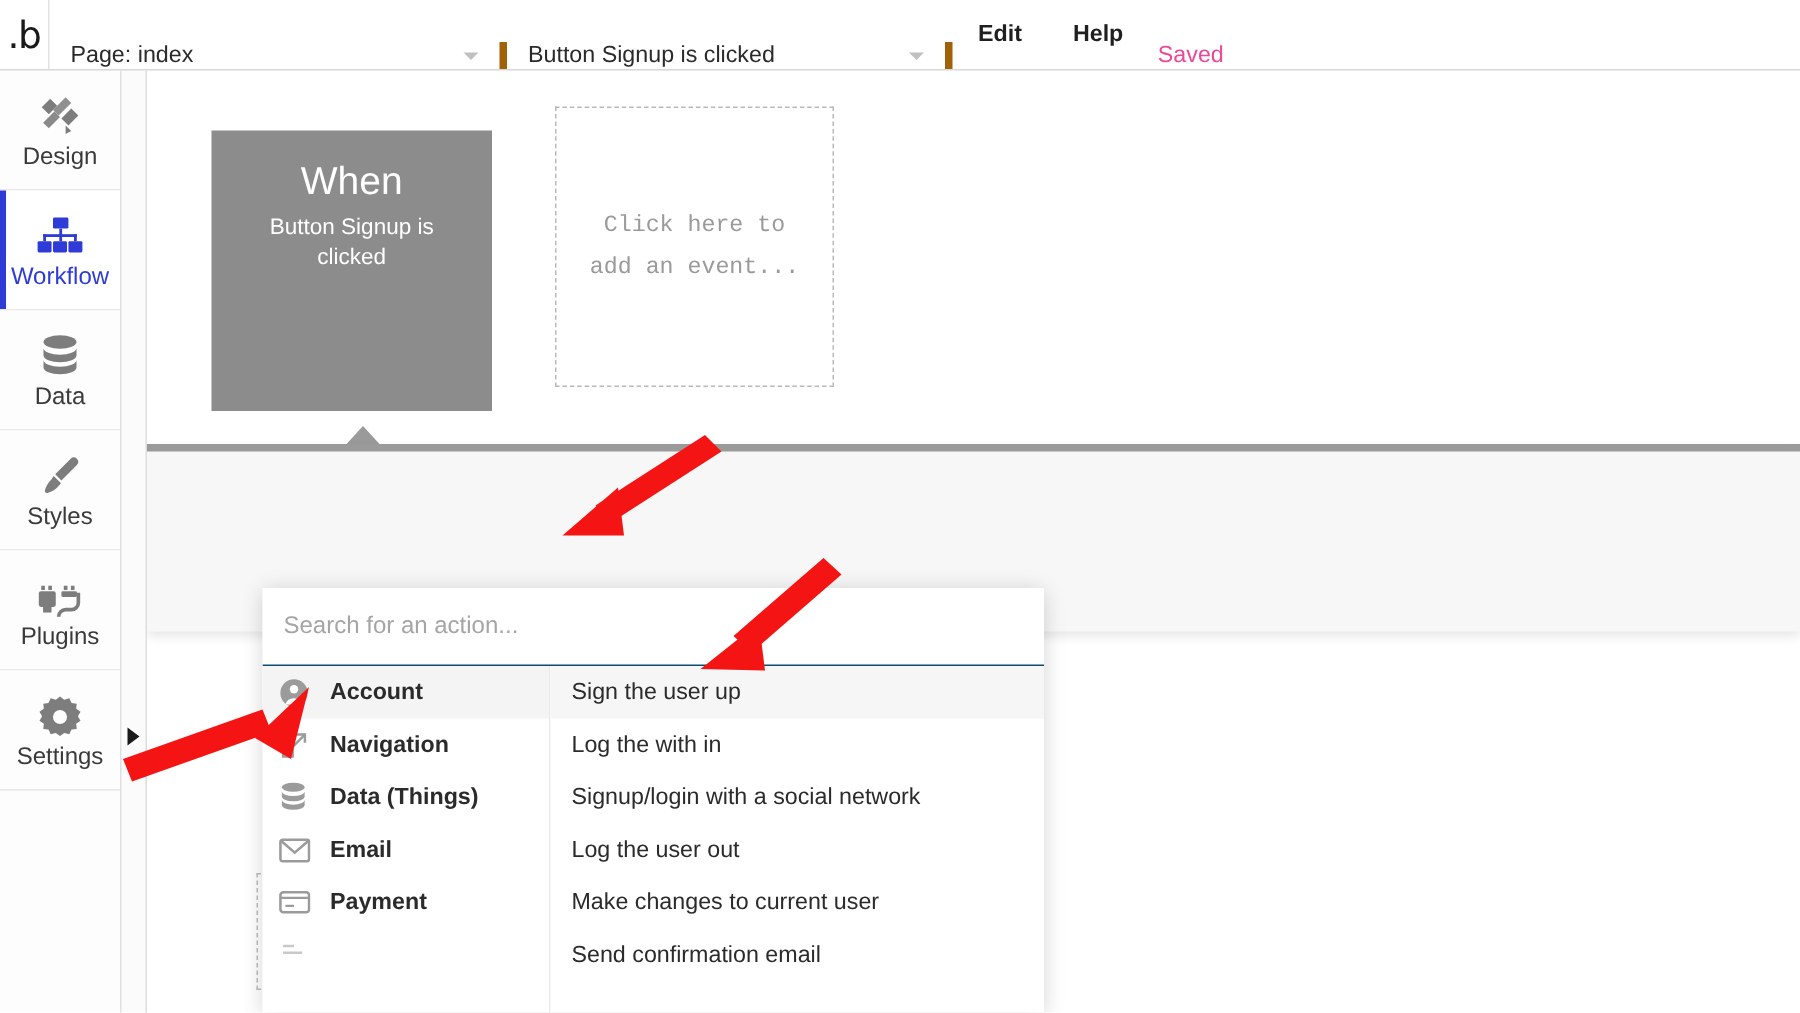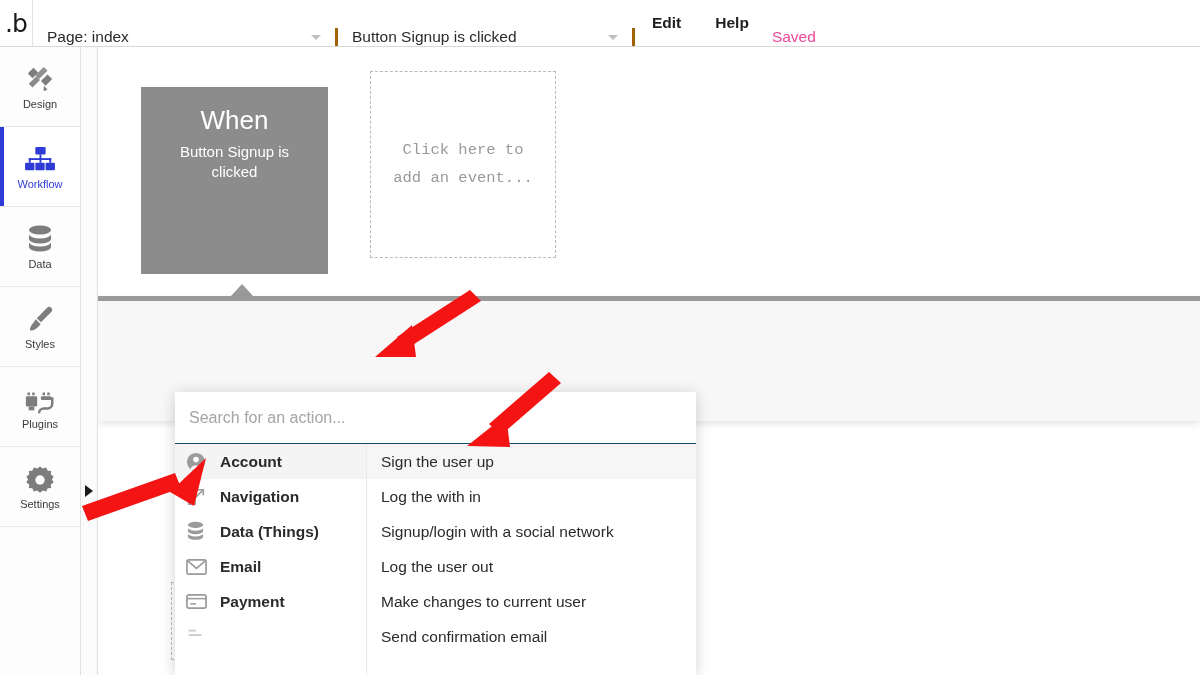--- a/index.html
+++ b/index.html
@@ -40,21 +40,21 @@
     font-size: 25px;
     font-weight: 400;
     color: #1a1a1a;
     letter-spacing: -1px;
     line-height: 1;
     font-family: "DejaVu Sans", sans-serif;
   }
   .topbar-select {
     display: flex;
     align-items: center;
-    border-right: 3px solid #a16207;
+    border-right: 5px solid #a16207;
     position: relative;
     flex: none;
     box-sizing: border-box;
     margin-top: 28px;
   }
   #page-select { width: 305px; padding-left: 14px; }
   #event-select { width: 297px; padding-left: 14px; }
   .topbar-select-label {
     font-size: 15.5px;
     color: #2a2a2a;
@@ -109,21 +109,21 @@
     background: #fdfdfd;
   }
   .side-item .ico {
     height: 34px;
     display: flex;
     align-items: center;
     justify-content: center;
     margin-bottom: 2px;
   }
   .side-label {
-    font-size: 11px;
+    font-size: 16px;
     color: #3a3a3a;
     line-height: 1;
   }
   .side-item.active { background: #ffffff; }
   .side-item.active .side-label { color: #2f3bd6; }
   .side-item.active::before {
     content: "";
     position: absolute;
     left: 0; top: 0; bottom: 0;
     width: 4px;

